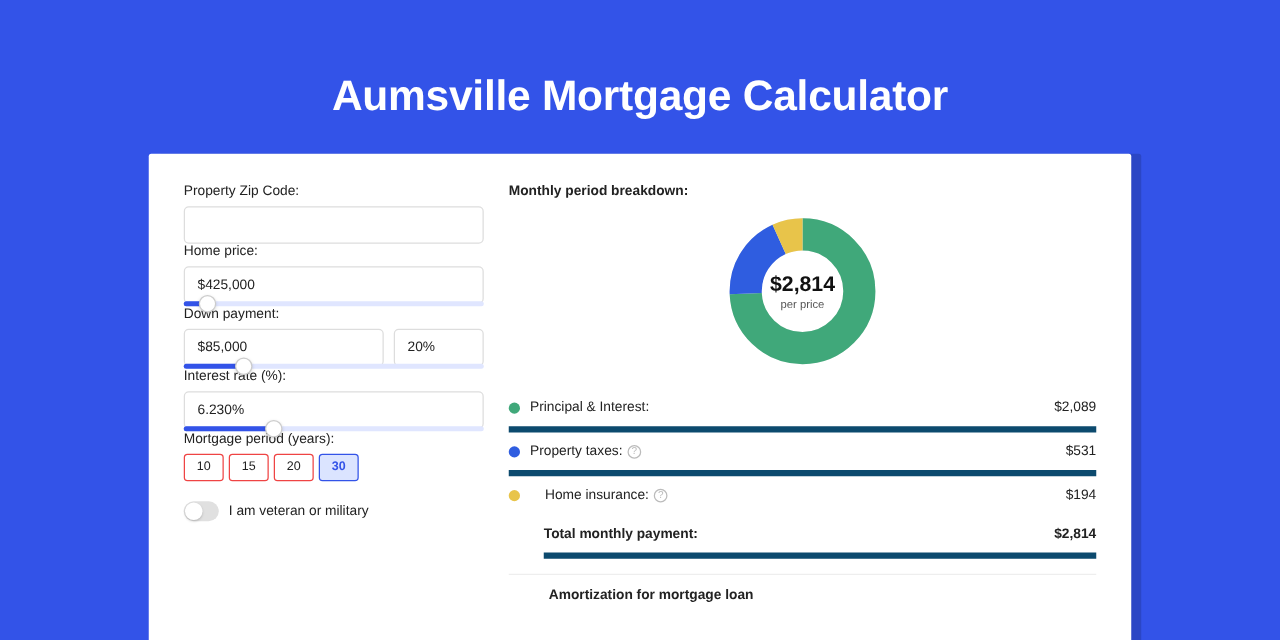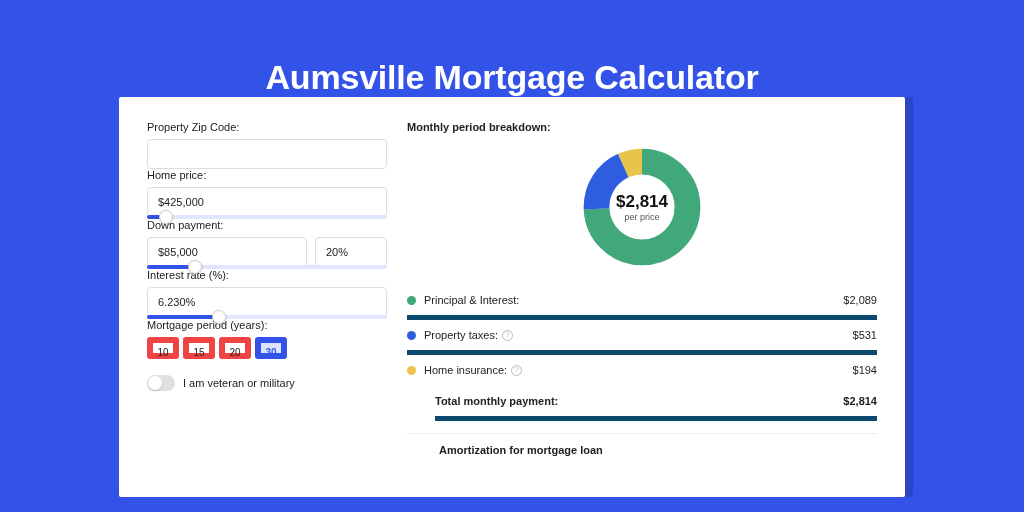--- a/index.html
+++ b/index.html
@@ -9,20 +9,21 @@
     background: #3353e8;
     font-family: -apple-system, BlinkMacSystemFont, "Segoe UI", Arial, sans-serif;
     overflow: hidden;
   }
   .page-title {
     text-align: center;
     color: #fff;
     font-size: 34px;
     font-weight: 700;
     padding-top: 58px;
+    padding-bottom: 26px;
     letter-spacing: -0.2px;
   }
   .card {
     background: #fff;
     width: 786px;
     margin: 0 auto;
     border-radius: 2px;
     box-shadow: 8px 0 0 rgba(0,0,0,0.15);
     padding: 24px 28px 24px 28px;
     display: flex;
@@ -73,21 +74,21 @@
     transform: translate(-50%, -50%);
     box-shadow: 0 1px 3px rgba(0,0,0,0.15);
   }
   .row2 { display: flex; gap: 8px; }
   .row2 input.text:first-child { flex: 1; }
   .row2 input.text:last-child { width: 72px; flex: 0 0 72px; }
   .period-row { display: flex; gap: 4px; }
   .period-btn {
     flex: 0 0 32px;
     height: 22px;
-    border: 6px solid #ef4444;
+    border: 1px solid #ef4444;
     background: #fff;
     border-radius: 3px;
     font-size: 10px;
     color: #222;
     text-align: center;
     line-height: 20px;
     cursor: pointer;
   }
   .period-btn.active {
     background: #dbe4ff;
@@ -139,21 +140,21 @@
   .donut-amount { font-size: 17px; font-weight: 700; color: #111; }
   .donut-sub { font-size: 9px; color: #555; }
   .legend-row {
     display: flex;
     align-items: center;
     padding: 9px 0;
     border-bottom: 5px solid #0c4a6e;
     font-size: 11px;
     color: #222;
   }
-  .legend-row:last-of-type { border-bottom: none; }
+  .legend-row:last-of-type { border-bottom: none; gap: 12px; }
   .legend-row.total { font-weight: 700; padding-top: 10px; margin-left: 28px; }
   .dot {
     width: 9px; height: 9px;
     border-radius: 50%;
     margin-right: 8px;
     flex: 0 0 9px;
   }
   .dot.green { background: #40a87a; }
   .dot.blue { background: #2f5de0; }
   .dot.yellow { background: #e8c44a; }

